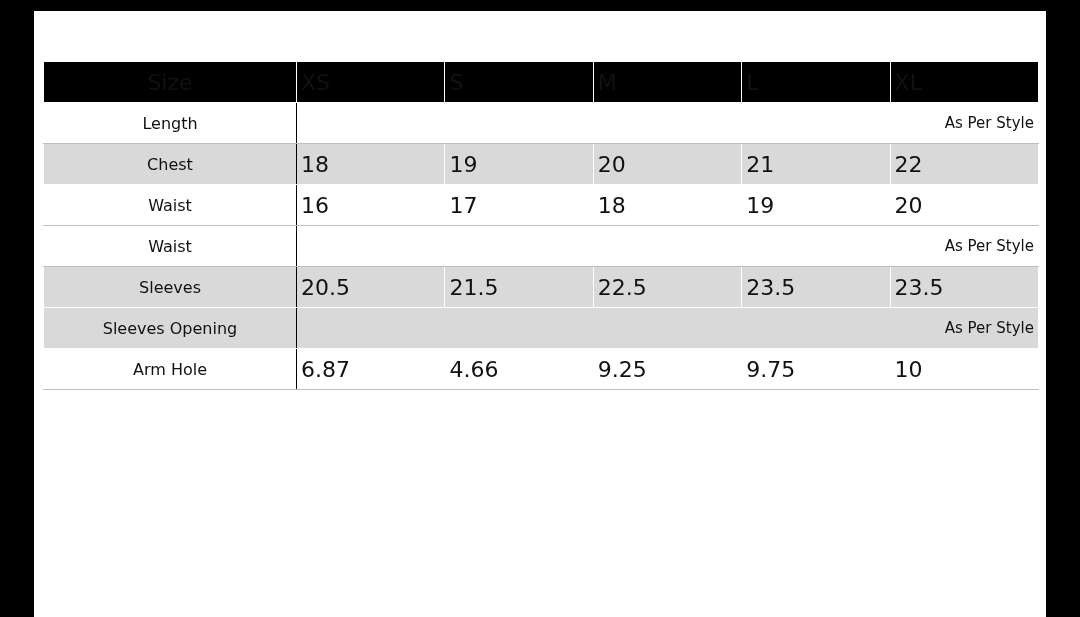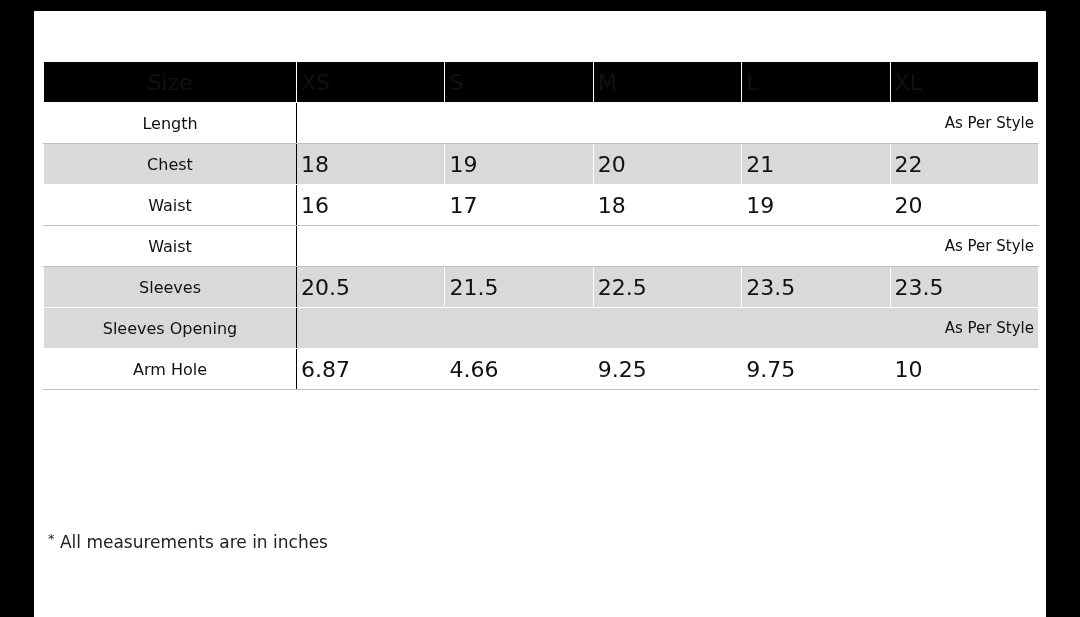--- a/index.html
+++ b/index.html
@@ -214,18 +214,14 @@
           <td>4.66</td>
           <td>9.25</td>
           <td>9.75</td>
           <td>10</td>
         </tr>
 
       </tbody>
     </table>
   </div>
 
-  <div class="footnote">
-    <span class="star">*</span>
-    <span>All measurements are in inches</span>
-  </div>
 
 </div>
 
 </body></html>

